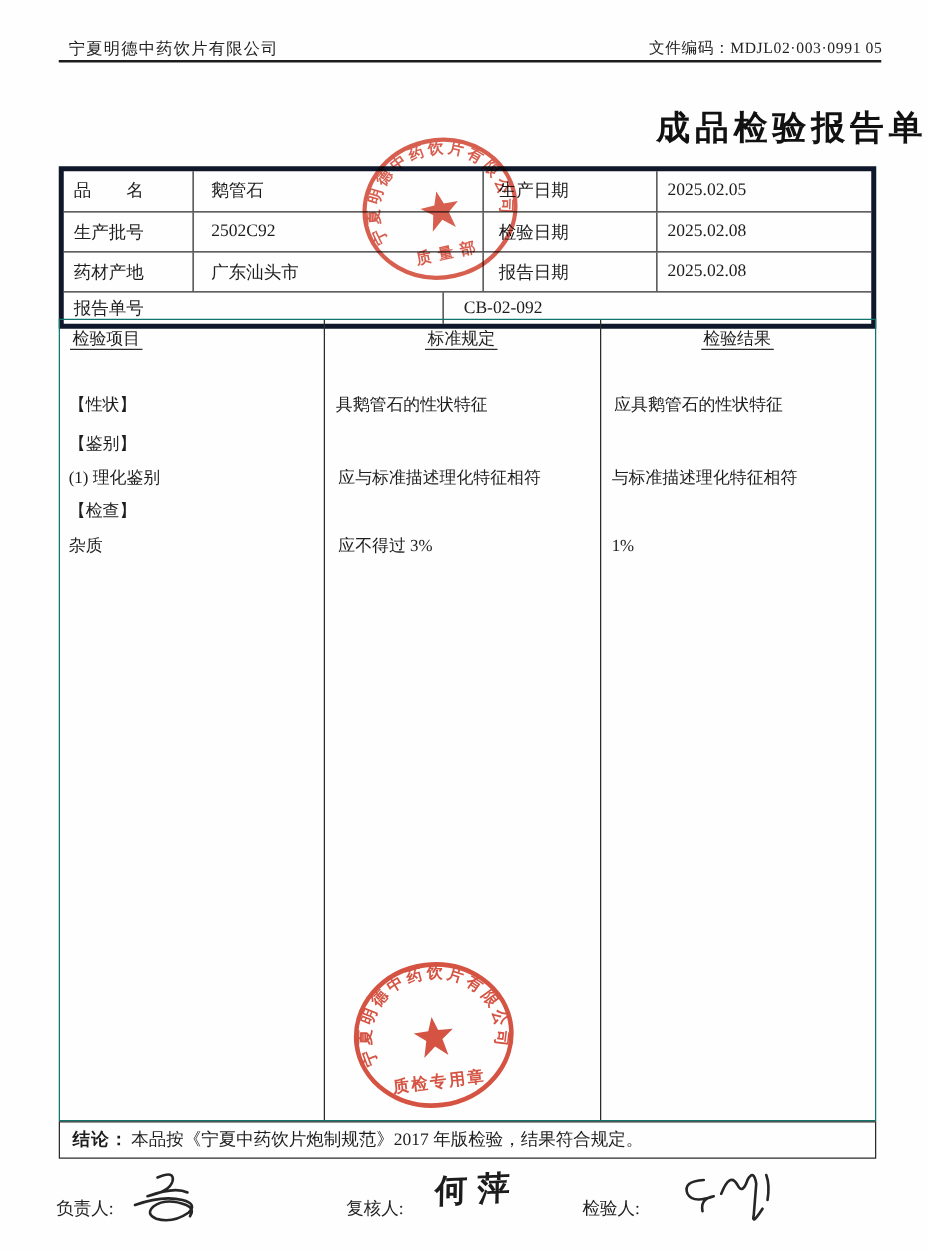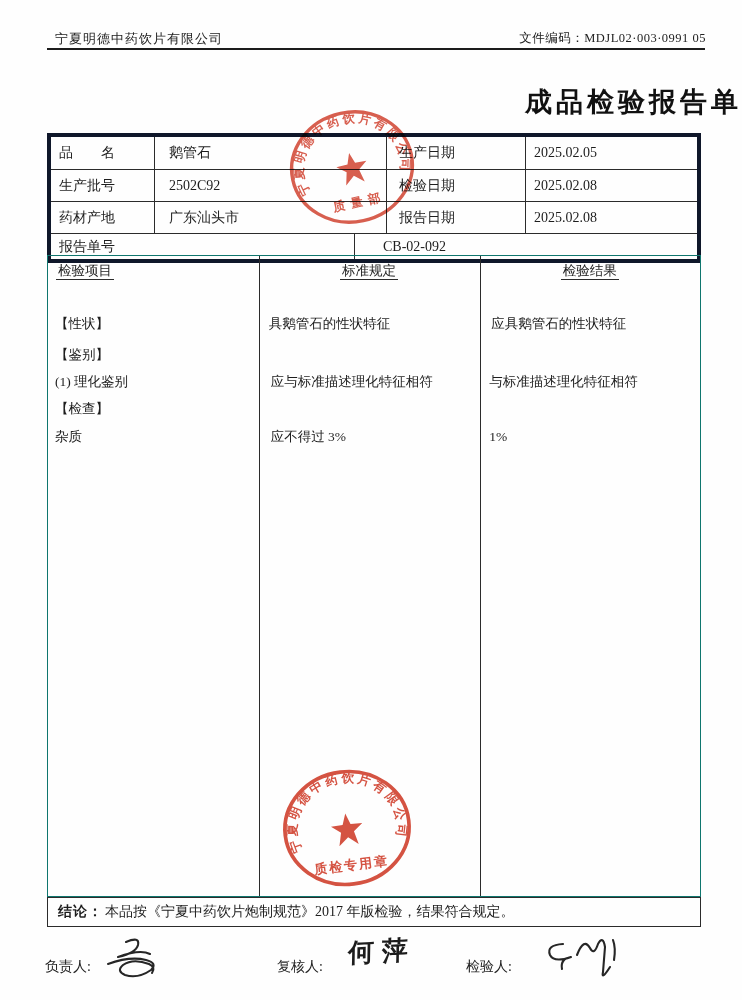--- a/index.html
+++ b/index.html
@@ -42,21 +42,21 @@
   .info-row { display: flex; height: 32px; }
   .info-row + .info-row { border-top: 1px solid #2b2b2b; }
   .info-row.short { height: 26px; }
   .ic { display: flex; align-items: center; padding-left: 8px; }
   .ic.bl { border-left: 1px solid #2b2b2b; margin-left: 32px; }
   .ic.w-label  { width: 71px; }
   .ic.w-value  { width: 200px; padding-left: 14px; }
   .ic.w-label2 { width: 107px; padding-left: 12px; }
   .ic.w-value2 { flex: 1; padding-left: 8px; }
   .ic.w-span2  { width: 271px; }
-  .ic.w-rest   { flex: 1; padding-left: 28px; }
+  .ic.w-rest   { flex: 1; padding-left: 16px; }
   
   .main-table {
     position: absolute; left: 47px; top: 255px;
     width: 654px; height: 642px;
     border: 1px solid #0f766e; font-size: 13.5px;
   }
   .vline { position: absolute; top: 0; bottom: 0; width: 1px; background: #2b2b2b; }
   .vline.v1 { left: 211px; }
   .vline.v2 { left: 432px; }
   .mt-head { position: absolute; top: 5px; left: 0; width: 100%; display: flex; }

